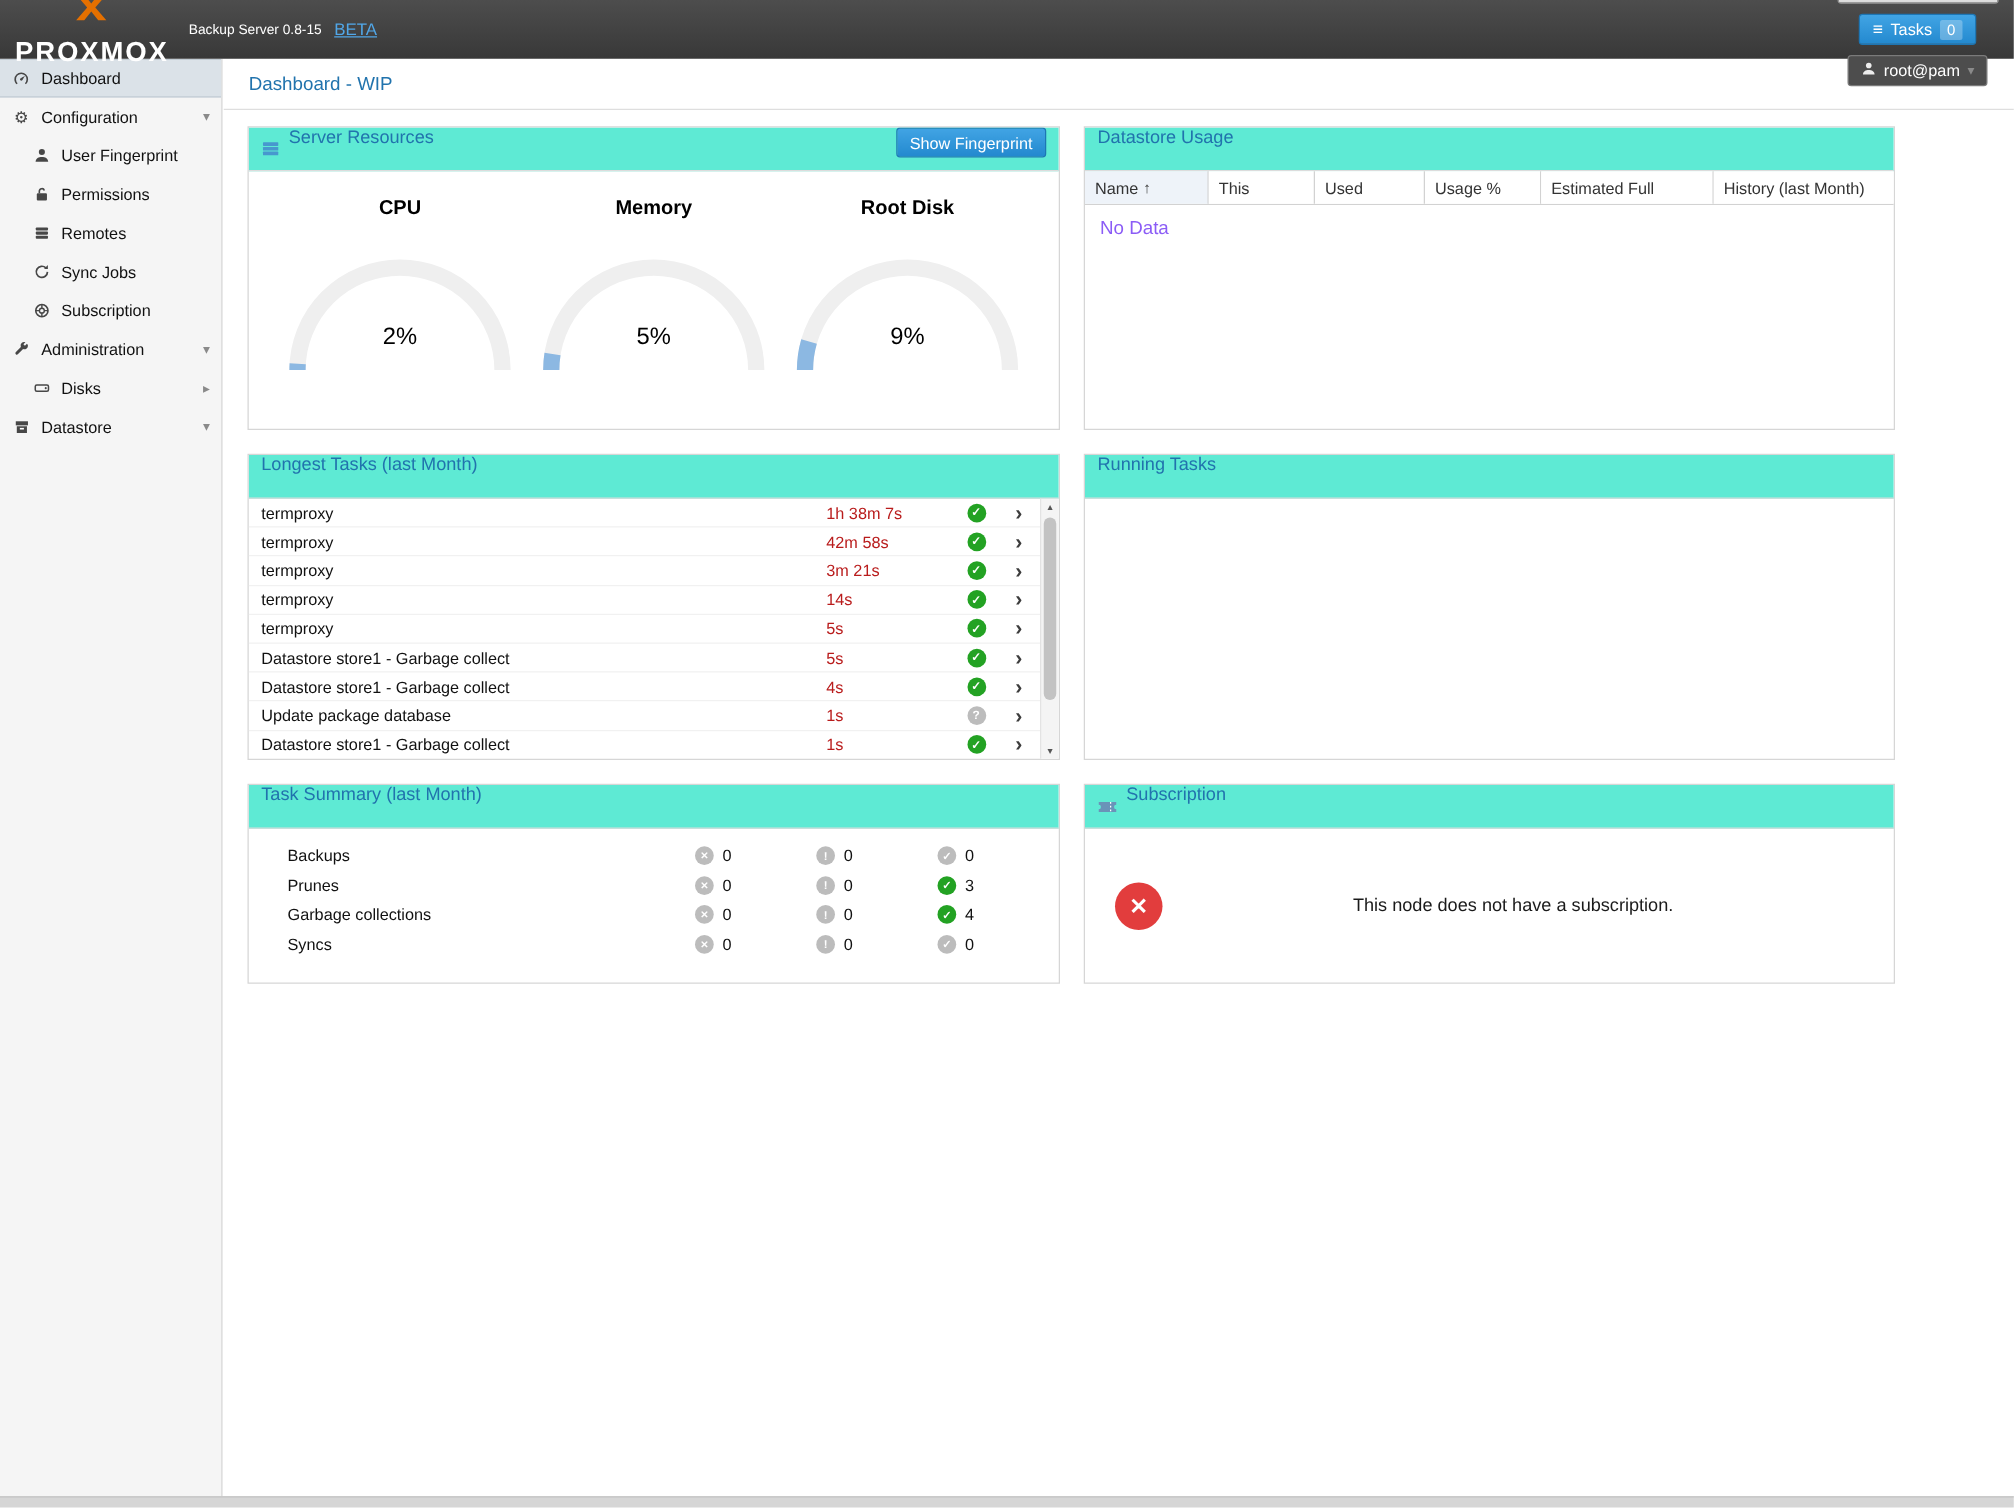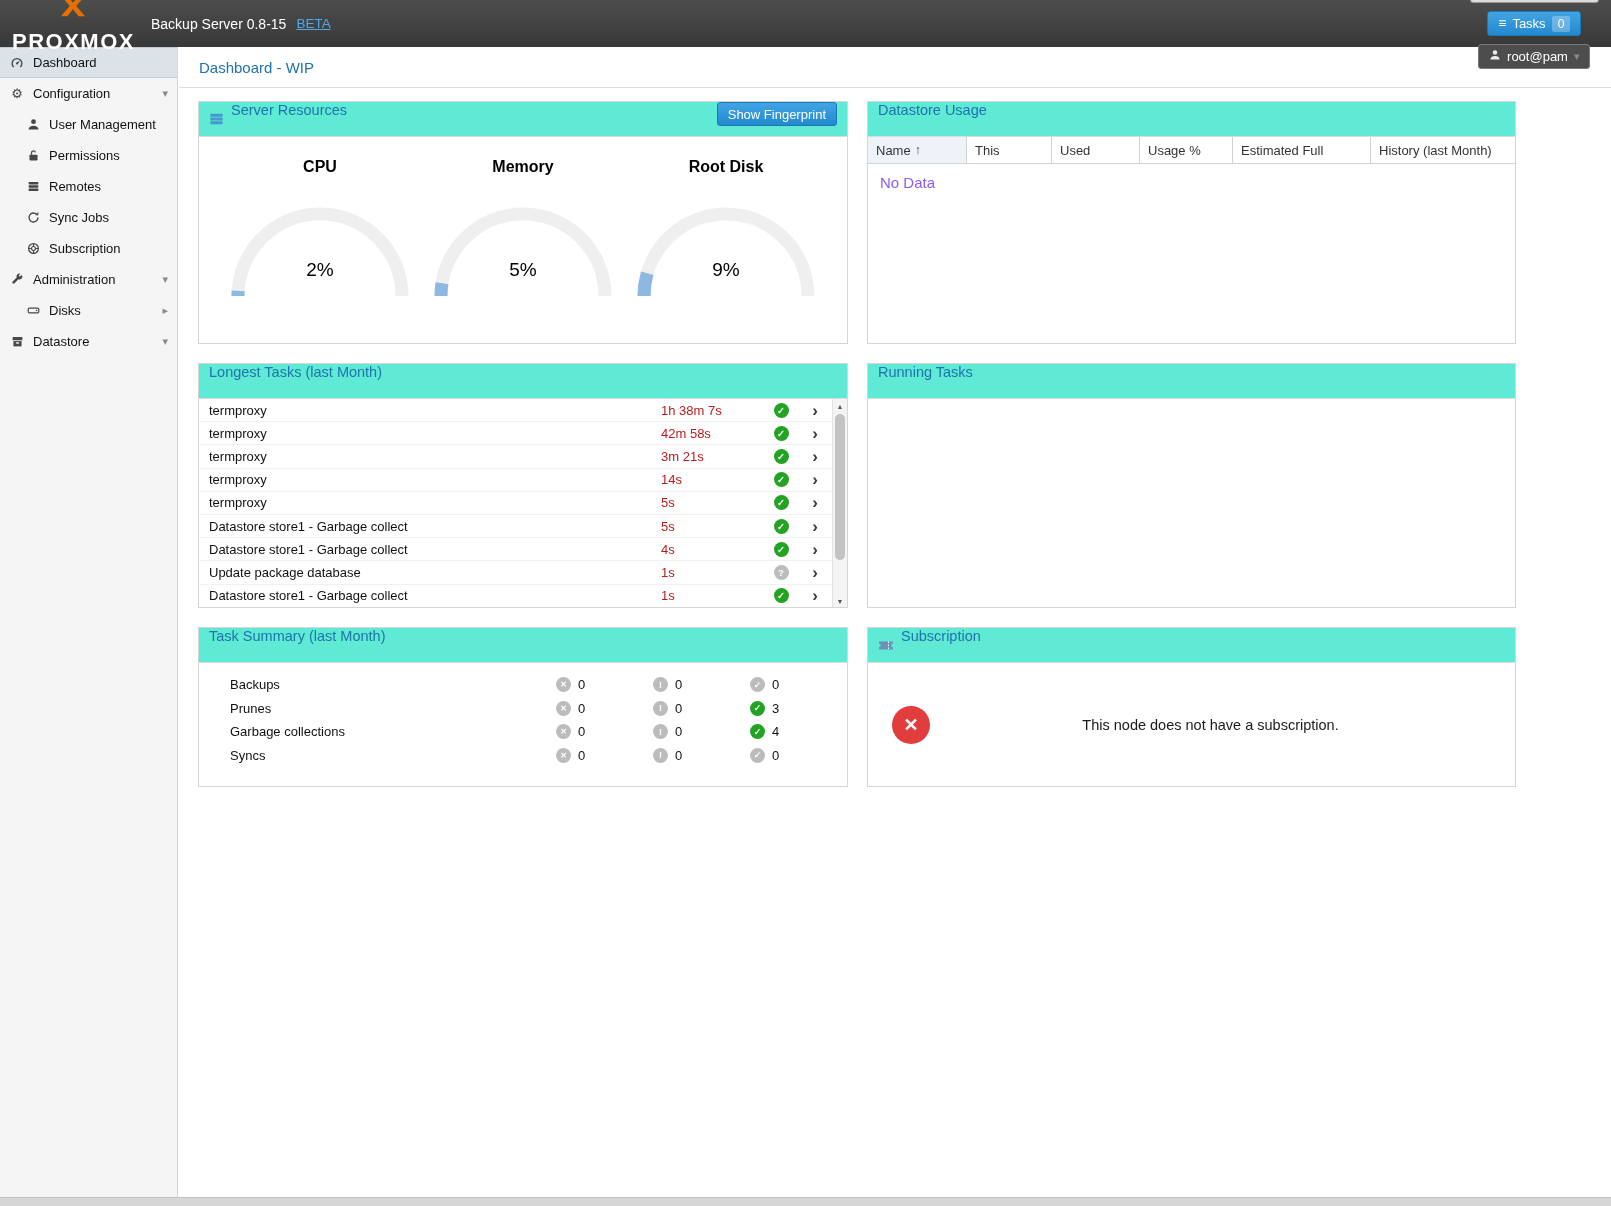--- a/index.html
+++ b/index.html
@@ -10,21 +10,21 @@
     position: relative; overflow: hidden;
   }
   
   .topbar {
     position:absolute; top:0; left:0; right:0; height:47px;
     background: linear-gradient(#4d4d4d,#383838);
     display:flex; align-items:center; padding:0 12px; gap:10px; z-index:5;
   }
   .logo { display:flex; align-items:center; gap:7px; margin-right:6px;flex-direction:column; }
   .logo-text { color:#fff; font-size:22px; font-weight:bold; letter-spacing:1.5px; }
-  .product { color:#fff; font-size:14px; }
+  .product { color:#fff; font-size:11px; }
   .beta-link { color:#51a7e8; font-size:13.5px; text-decoration:underline; cursor:pointer; }
   .top-right { margin-left:auto; display:flex; gap:8px; align-items:center;flex-direction:column; }
   .btn {
     height:25px; display:inline-flex; align-items:center; gap:6px;
     padding:0 10px; border-radius:3px; font-size:13px; cursor:pointer;
     font-family:"Liberation Sans",sans-serif;
   }
   .btn-light { background:linear-gradient(#fefefe,#dbdbdb); border:1px solid #979797; color:#1a1a1a; }
   .btn-blue  { background:linear-gradient(#41a4e4,#2389cf); border:1px solid #1d76b4; color:#fff; }
   .btn-dark  { background:#4d4d4d; border:1px solid #7a7a7a; color:#fff; }
@@ -193,21 +193,21 @@
       <span class="side-caret caret-down"></span>
     </div>
 
     <div class="side-item lv1">
       <span class="side-ico">
         <svg width="13" height="13" viewBox="0 0 16 16">
           <circle cx="8" cy="4.5" r="3" fill="#474747"></circle>
           <path d="M1.8 14c.3-3.2 2.9-4.6 6.2-4.6s5.9 1.4 6.2 4.6z" fill="#474747"></path>
         </svg>
       </span>
-      <span class="side-label">User Management</span>
+      <span class="side-label">User Fingerprint</span>
       <span class="side-caret"></span>
     </div>
 
     <div class="side-item lv1">
       <span class="side-ico">
         <svg width="13" height="13" viewBox="0 0 16 16">
           <rect x="3" y="7" width="10" height="7" rx="1" fill="#474747"></rect>
           <path d="M5.5 7V4.8a2.5 2.5 0 0 1 4.9-.6" fill="none" stroke="#474747" stroke-width="1.6"></path>
         </svg>
       </span>

